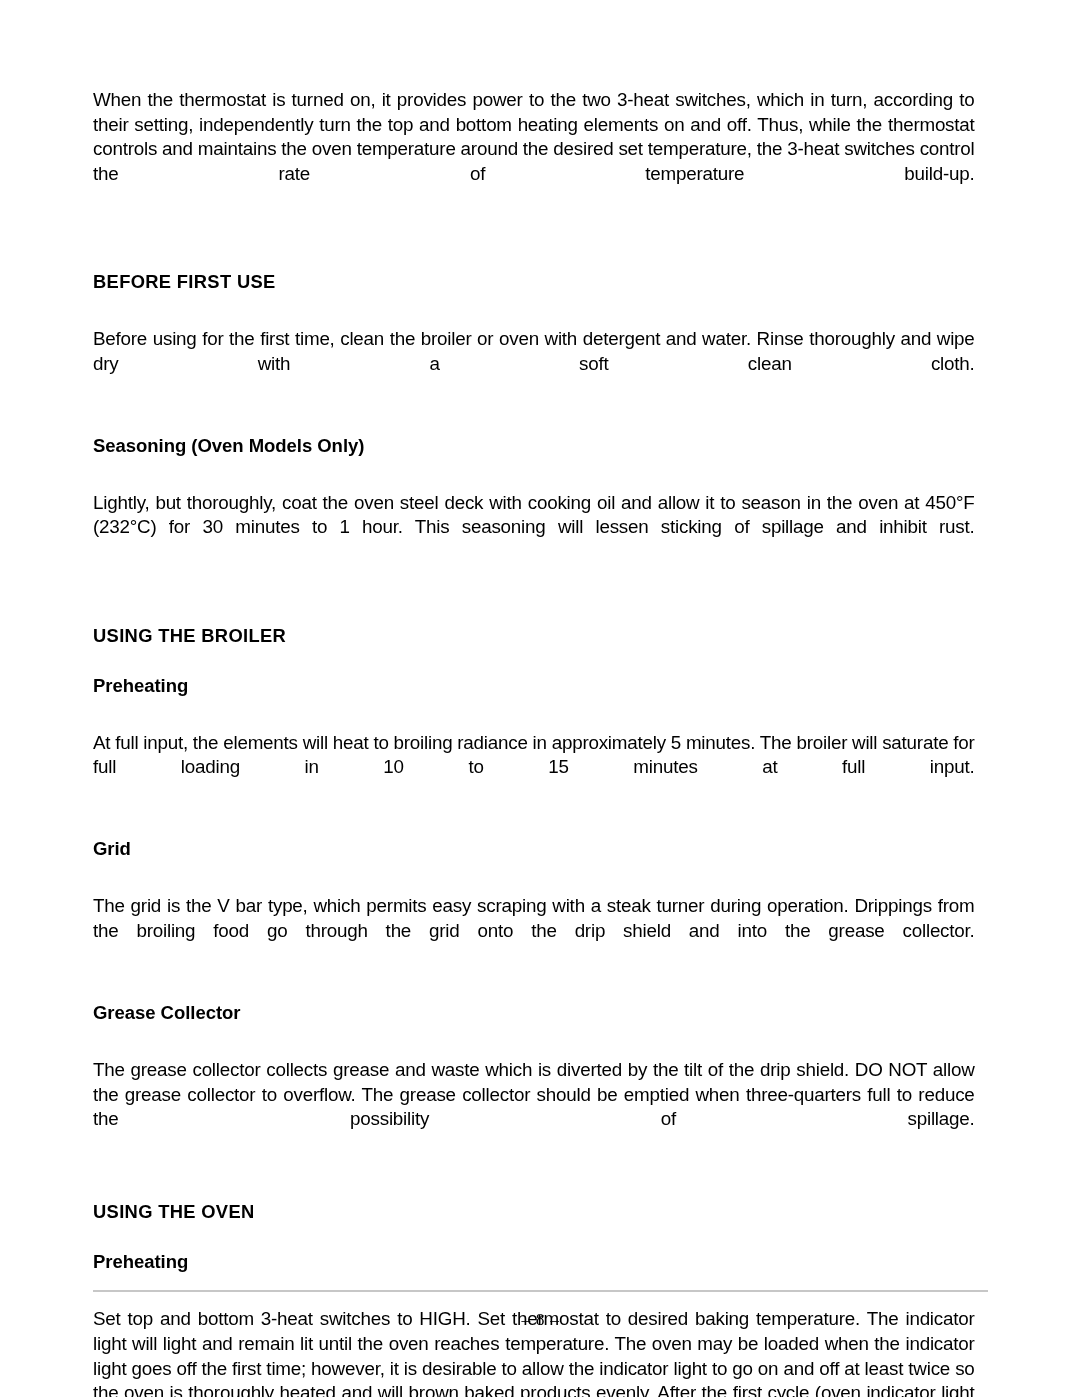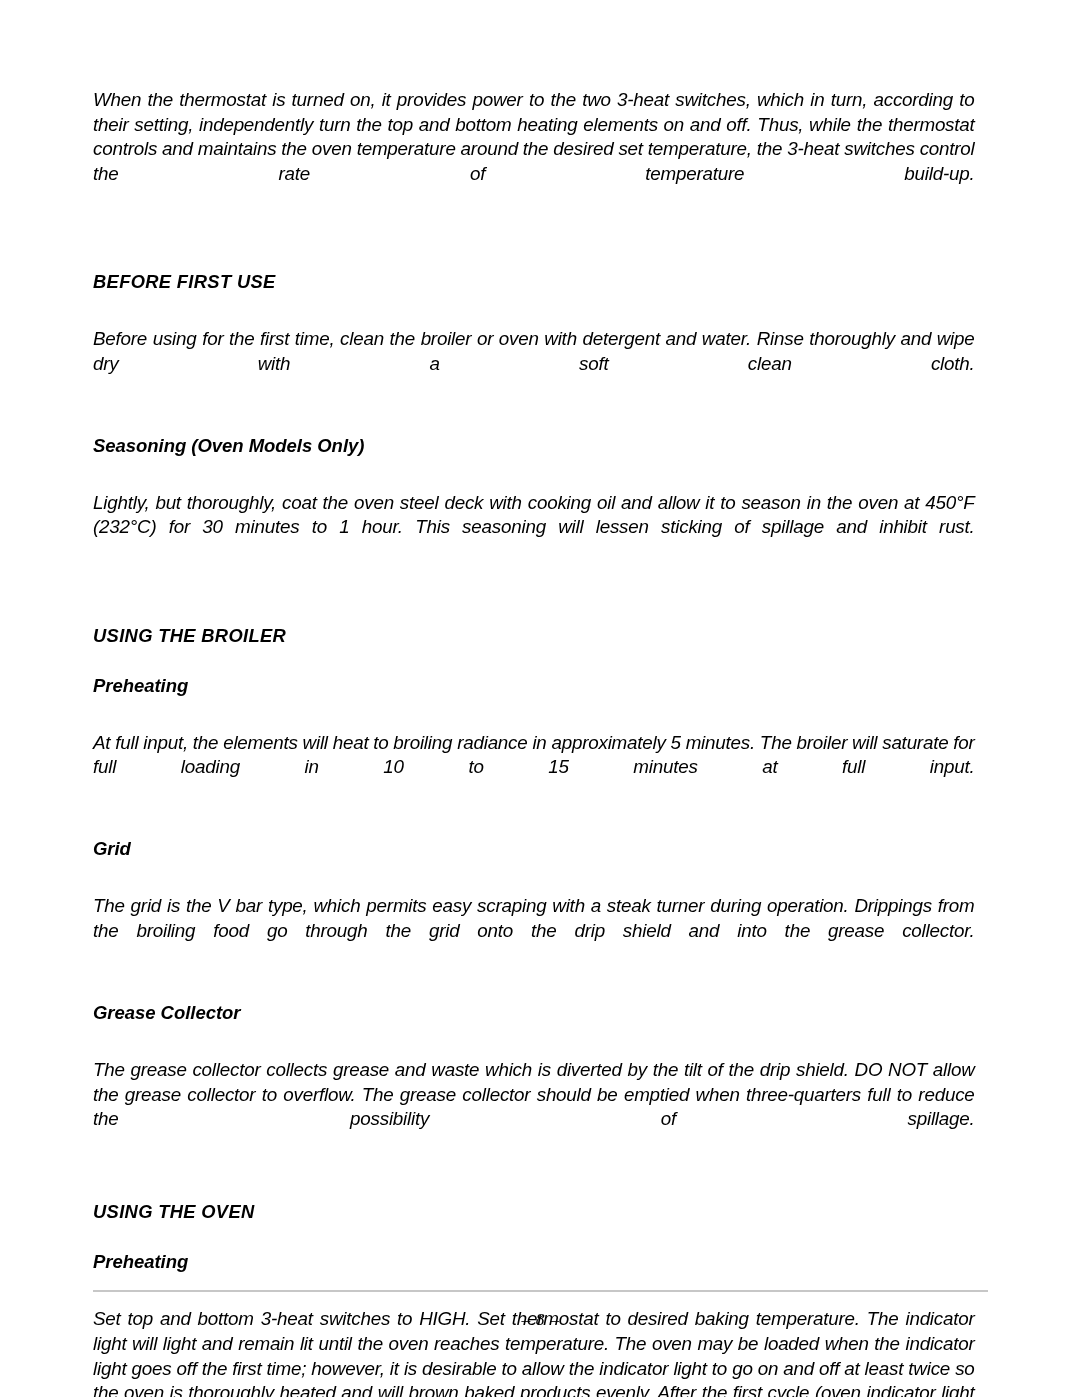--- a/index.html
+++ b/index.html
@@ -16,21 +16,20 @@
     color: #000000;
     -webkit-font-smoothing: antialiased;
   }
   .page {
     position: absolute;
     left: 0;
     top: 0;
     width: 1080px;
     height: 1212px;
     box-sizing: border-box;
-    font-style: italic;
   }
   .content {
     position: absolute;
     left: 93px;
     top: 88px;
     width: 895px;
   }
 
   
   .para {

